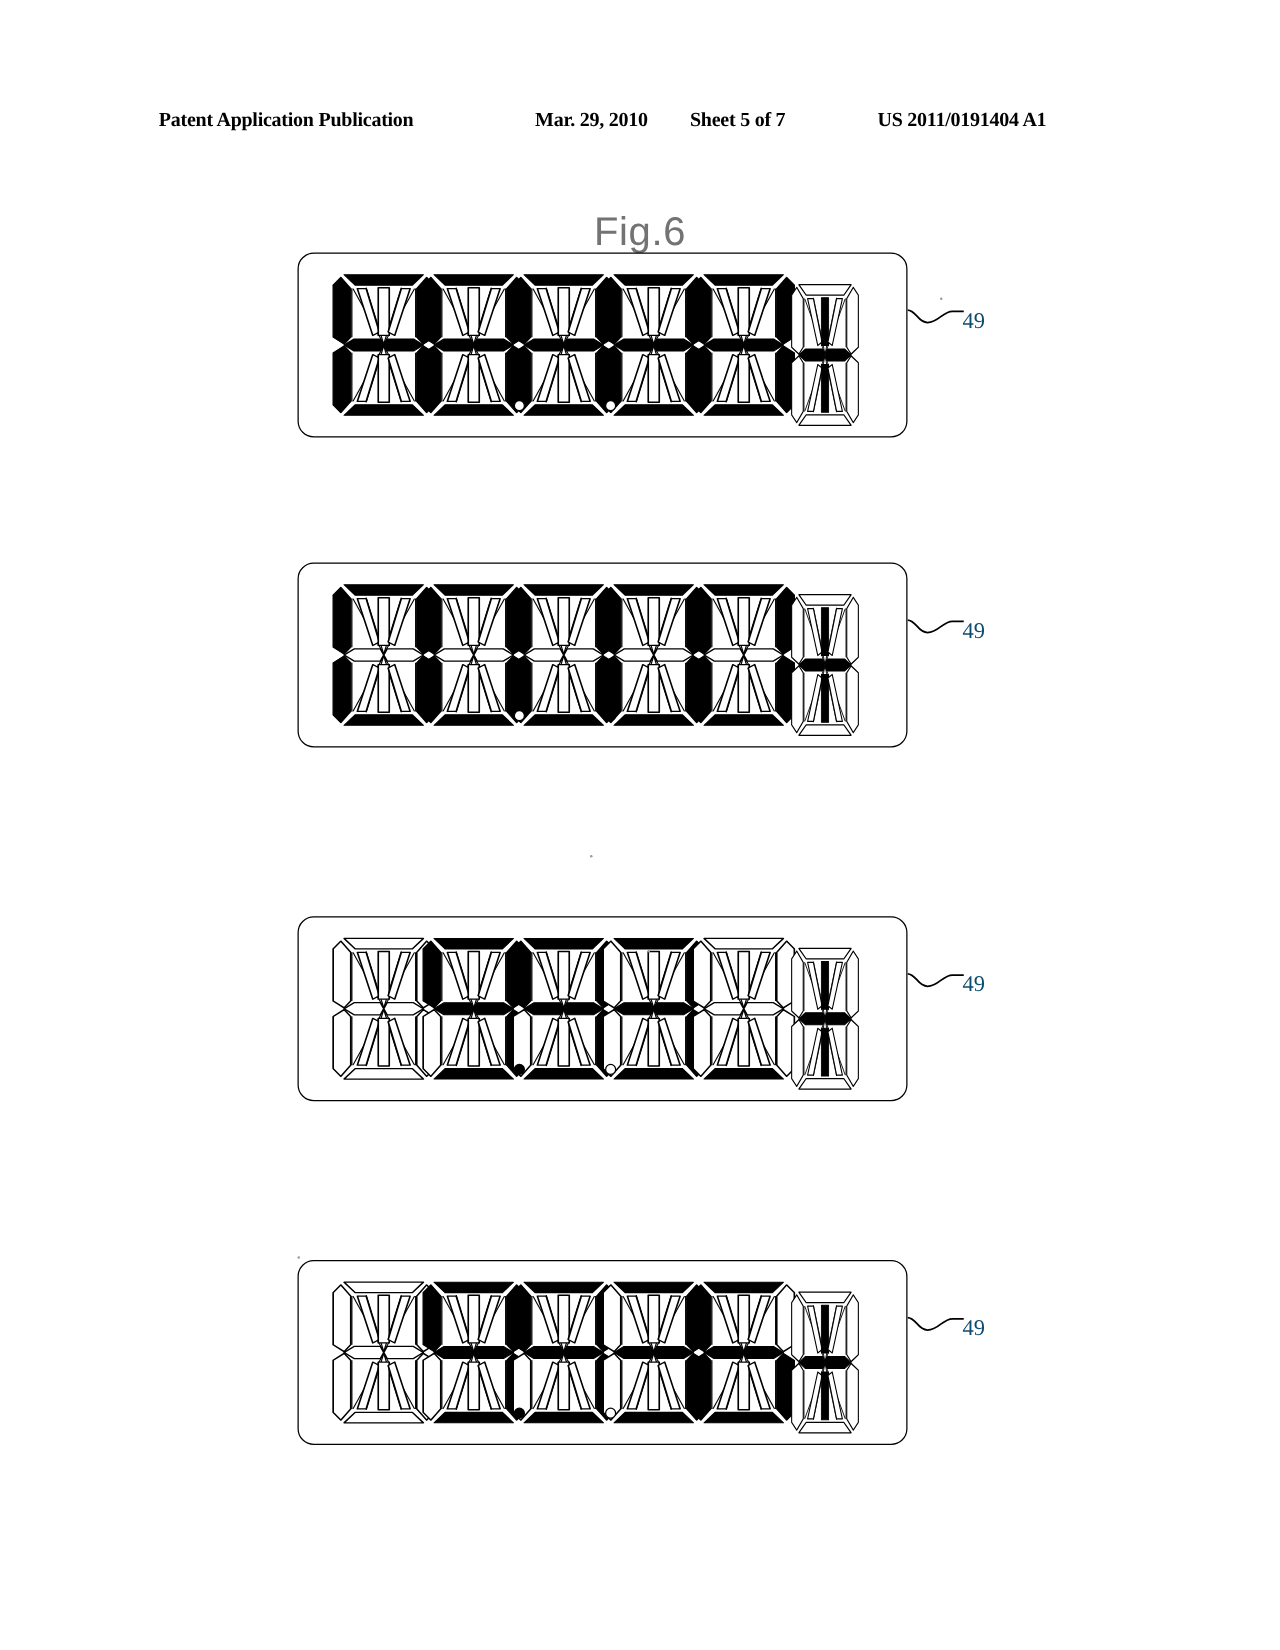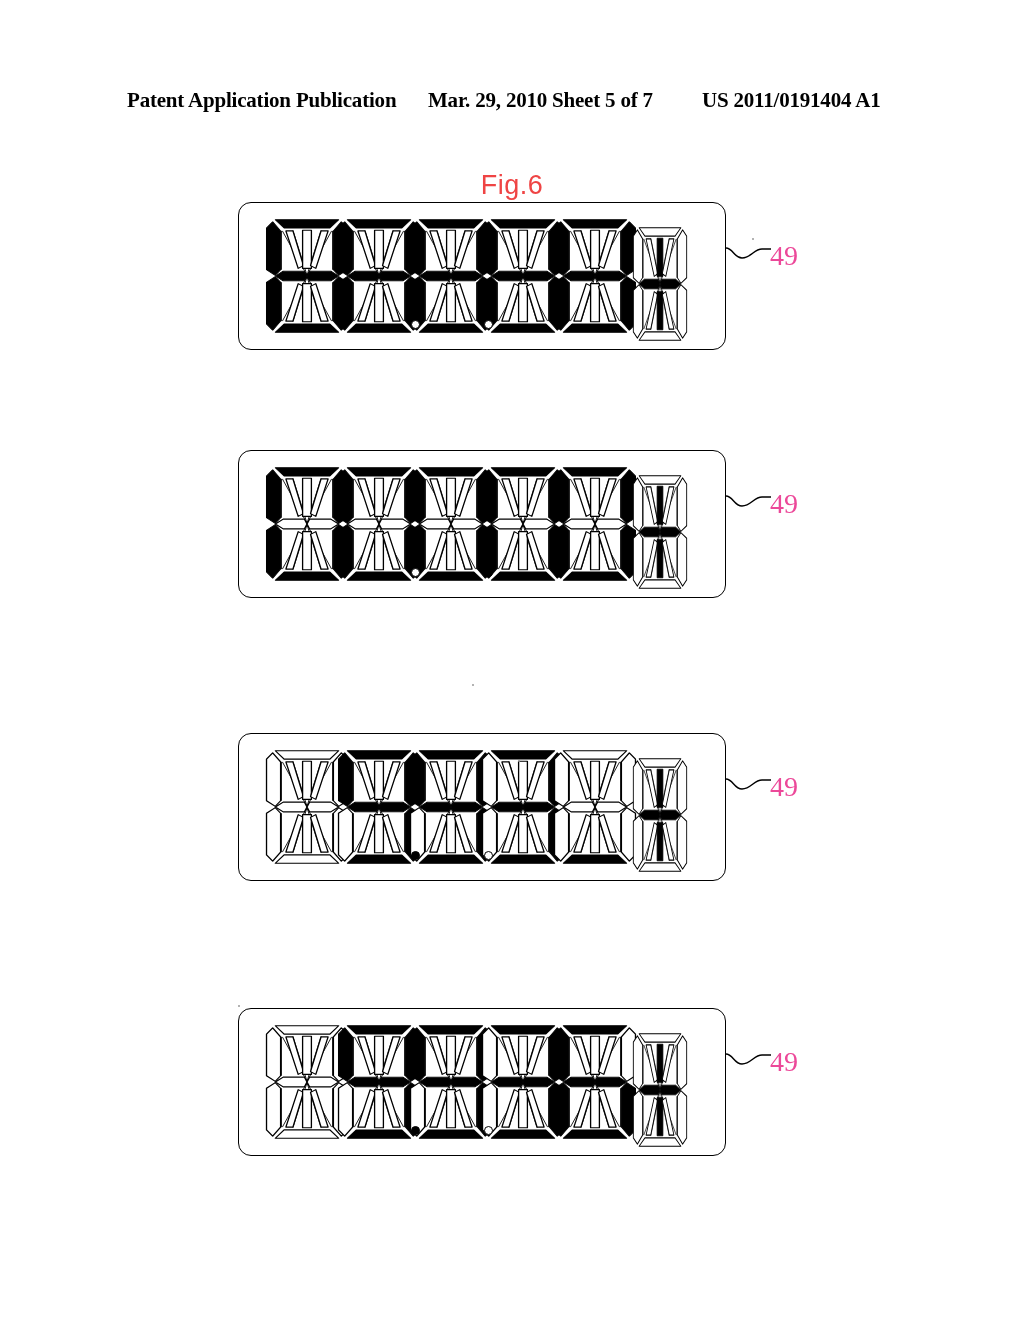--- a/index.html
+++ b/index.html
@@ -20,42 +20,42 @@
   #patent-header {
     position: absolute;
     top: 88px;
     left: 0;
     width: 1024px;
     height: 26px;
     display: flex;
     align-items: baseline;
     font-family: "Liberation Serif", serif;
     font-weight: bold;
-    font-size: 21px;
+    font-size: 16px;
     letter-spacing: -0.2px;
     white-space: nowrap;
   }
   #patent-header .hdr-pub   { position: absolute; left: 127px; }
   #patent-header .hdr-date  { position: absolute; left: 428px; }
   #patent-header .hdr-sheet { position: absolute; left: 552px; }
   #patent-header .hdr-num   { position: absolute; left: 702px; }
 
   
   .figure-block {
     position: absolute;
     left: 0;
     width: 1024px;
   }
   .fig-caption {
     text-align: center;
     font-family: "Liberation Sans", sans-serif;
     font-weight: normal;
-    font-size: 27px;
+    font-size: 32px;
     letter-spacing: 0.5px;
-    color: #ef4444;
+    color: #737373;
     margin: 0;
     padding: 0;
     height: 34px;
     line-height: 34px;
   }
   .panel-wrap {
     position: relative;
     width: 1024px;
     height: 150px;
   }
@@ -98,23 +98,23 @@
     left: 726px;
     top: 38px;
     width: 120px;
     height: 48px;
   }
   .ref-label {
     position: absolute;
     left: 44px;
     top: 3px;
     font-family: "Liberation Serif", serif;
-    font-size: 28px;
+    font-size: 18px;
     line-height: 26px;
-    color: #ec4899;
+    color: #0c4a6e;
   }
   .ref-leader { position: absolute; left: 0; top: 0; }
 
   
   .speck {
     position: absolute;
     width: 2px;
     height: 2px;
     background: #9a9a9a;
     border-radius: 50%;

